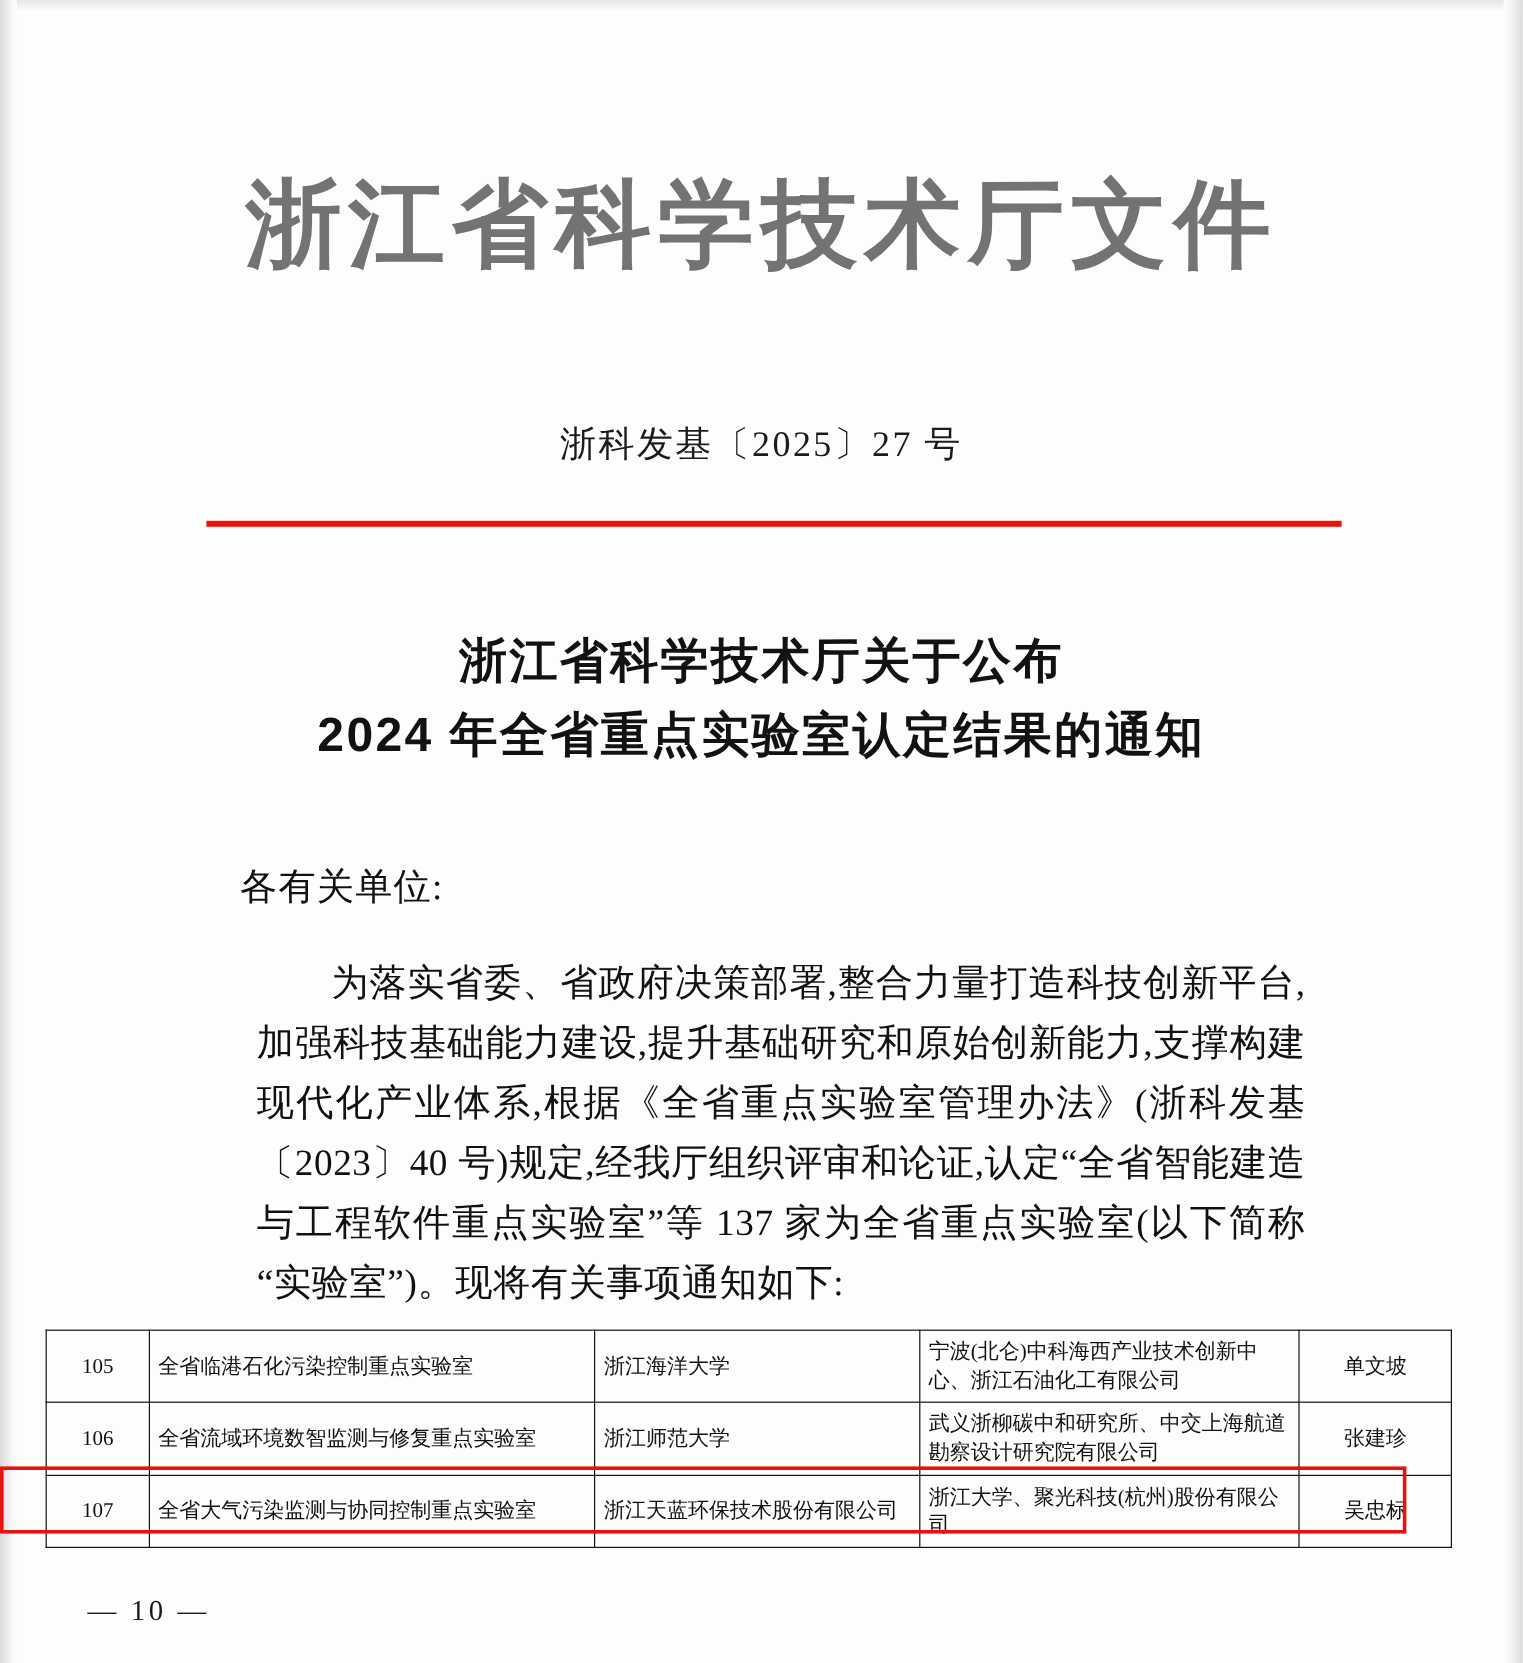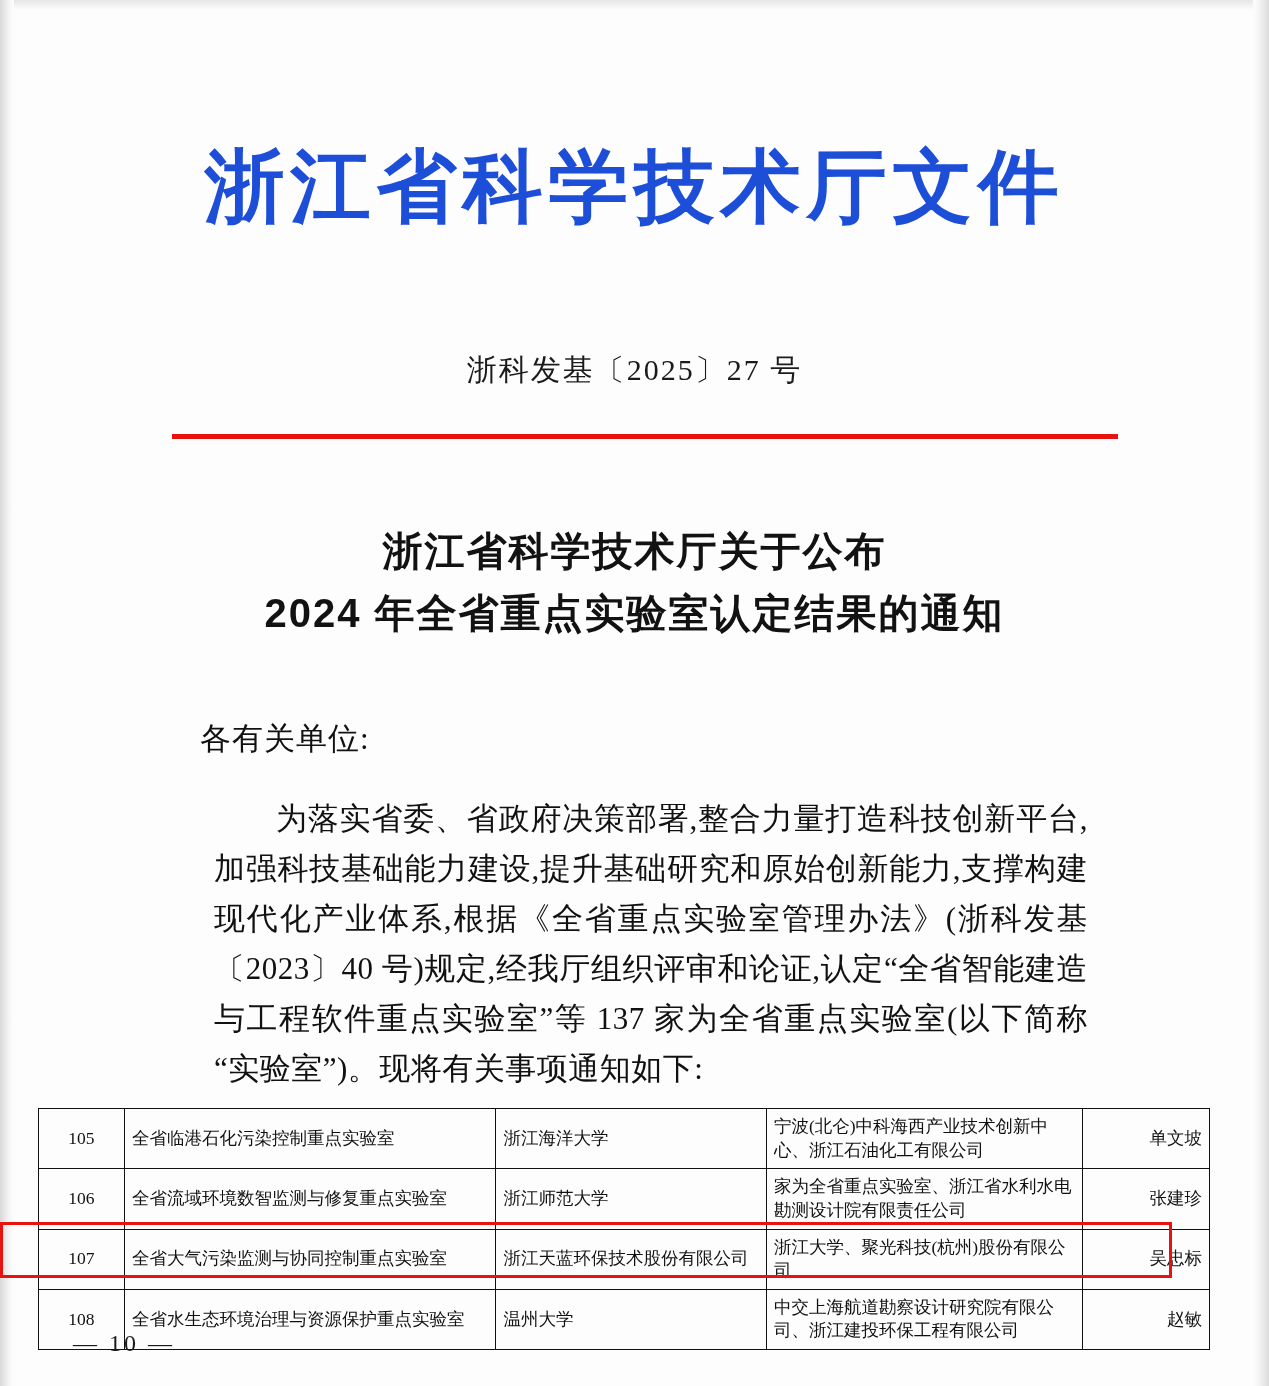--- a/index.html
+++ b/index.html
@@ -43,21 +43,21 @@
   .masthead {
     position: absolute;
     top: 140px;
     left: 0;
     width: 100%;
     text-align: center;
     font-family: "DejaVu Serif", "Liberation Serif", serif;
     font-weight: bold;
     font-size: 80px;
     letter-spacing: 6px;
-    color: #1d4ed8;
+    color: #737373;
     line-height: 1.15;
     white-space: nowrap;
   }
 
   .docnum {
     position: absolute;
     top: 350px;
     left: 0;
     width: 100%;
     text-align: center;
@@ -128,21 +128,21 @@
   }
   table.reg td {
     border: 1.6px solid #111;
     padding: 6px 7px;
     vertical-align: middle;
   }
   td.c-no { width: 74px; text-align: center; }
   td.c-name { width: 380px; }
   td.c-unit { width: 272px; }
   td.c-coop { width: 320px; }
-  td.c-person { width: 118px; text-align: right; margin-top: 12px; }
+  td.c-person { width: 118px; text-align: center; margin-top: 12px; }
 
   tr.highlight td { position: relative; }
   .redbox {
     position: absolute;
     left: 0px;
     top: 1222px;
     width: 1172px;
     height: 56px;
     border: 3px solid #e8120e;
     box-sizing: border-box;
@@ -190,37 +190,30 @@
           <td class="c-no">105</td>
           <td class="c-name">全省临港石化污染控制重点实验室</td>
           <td class="c-unit">浙江海洋大学</td>
           <td class="c-coop">宁波(北仑)中科海西产业技术创新中心、浙江石油化工有限公司</td>
           <td class="c-person">单文坡</td>
         </tr>
         <tr>
           <td class="c-no">106</td>
           <td class="c-name">全省流域环境数智监测与修复重点实验室</td>
           <td class="c-unit">浙江师范大学</td>
-          <td class="c-coop">家为全省重点实验室、浙江省水利水电勘测设计院有限责任公司</td>
+          <td class="c-coop">武义浙柳碳中和研究所、中交上海航道勘察设计研究院有限公司</td>
           <td class="c-person">张建珍</td>
         </tr>
         <tr class="highlight">
           <td class="c-no">107</td>
           <td class="c-name">全省大气污染监测与协同控制重点实验室</td>
           <td class="c-unit">浙江天蓝环保技术股份有限公司</td>
           <td class="c-coop">浙江大学、聚光科技(杭州)股份有限公司</td>
           <td class="c-person">吴忠标</td>
         </tr>
-        <tr>
-          <td class="c-no">108</td>
-          <td class="c-name">全省水生态环境治理与资源保护重点实验室</td>
-          <td class="c-unit">温州大学</td>
-          <td class="c-coop">中交上海航道勘察设计研究院有限公司、浙江建投环保工程有限公司</td>
-          <td class="c-person">赵敏</td>
-        </tr>
       </tbody>
     </table>
   </div>
 
   <div class="redbox"></div>
 
   <div class="pagenum">— 10 —</div>
 </div>
 
 </body></html>

